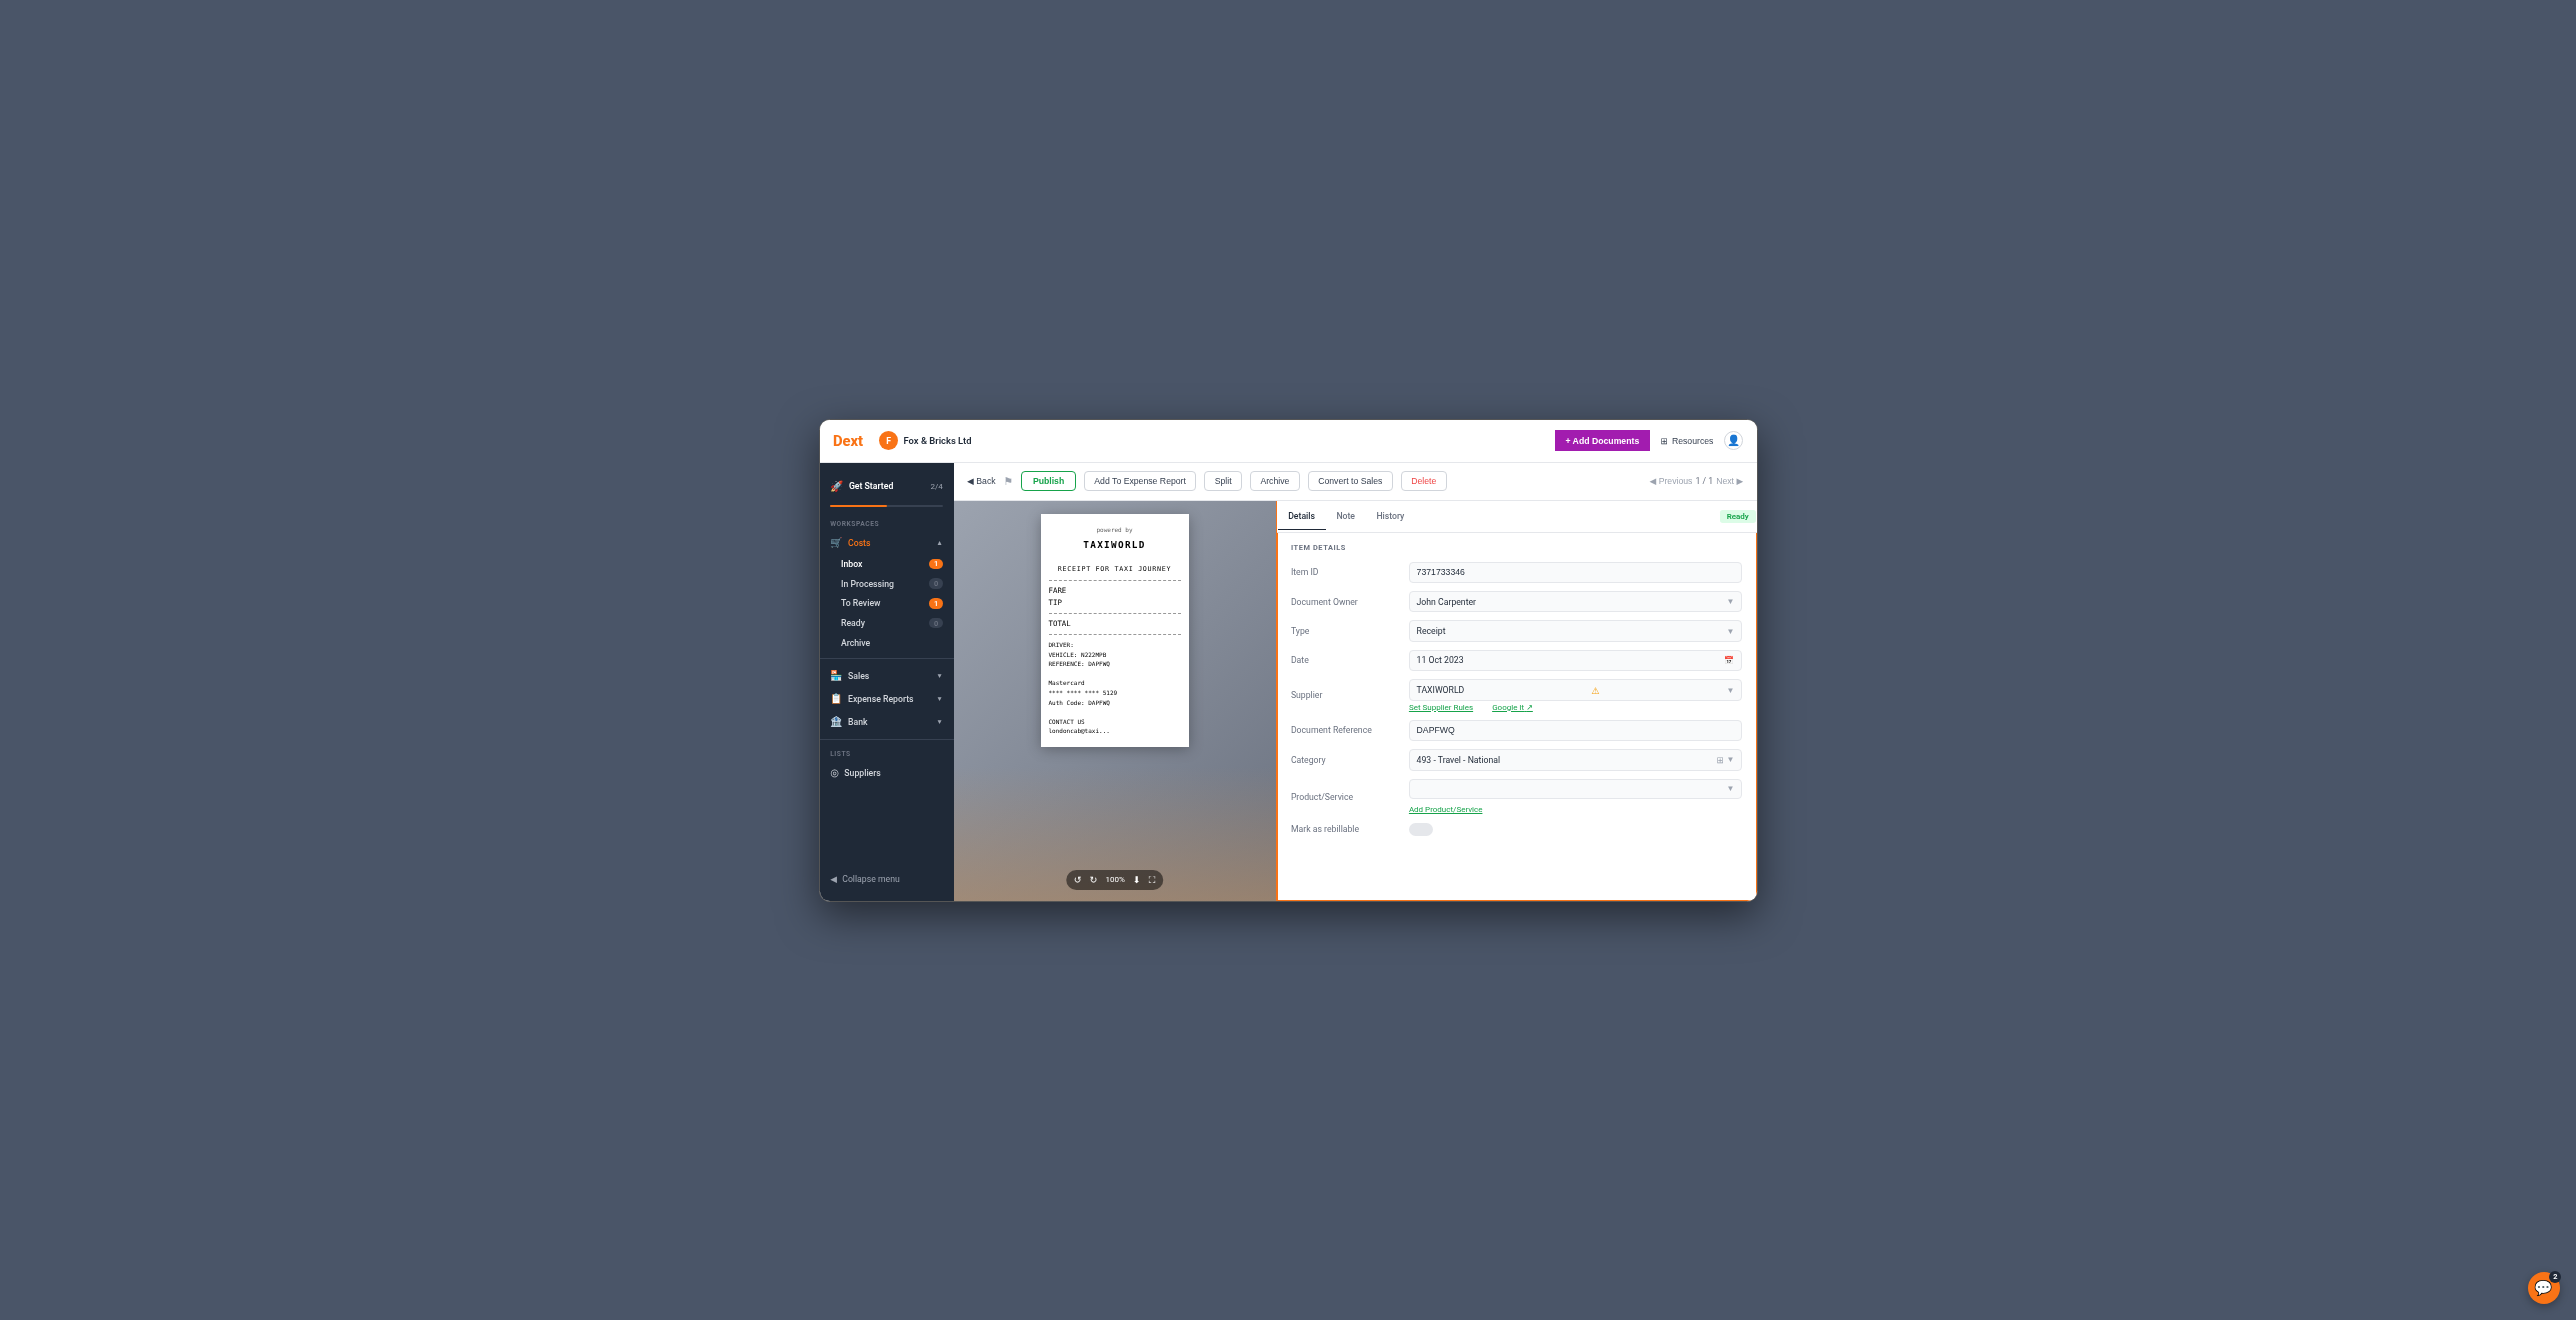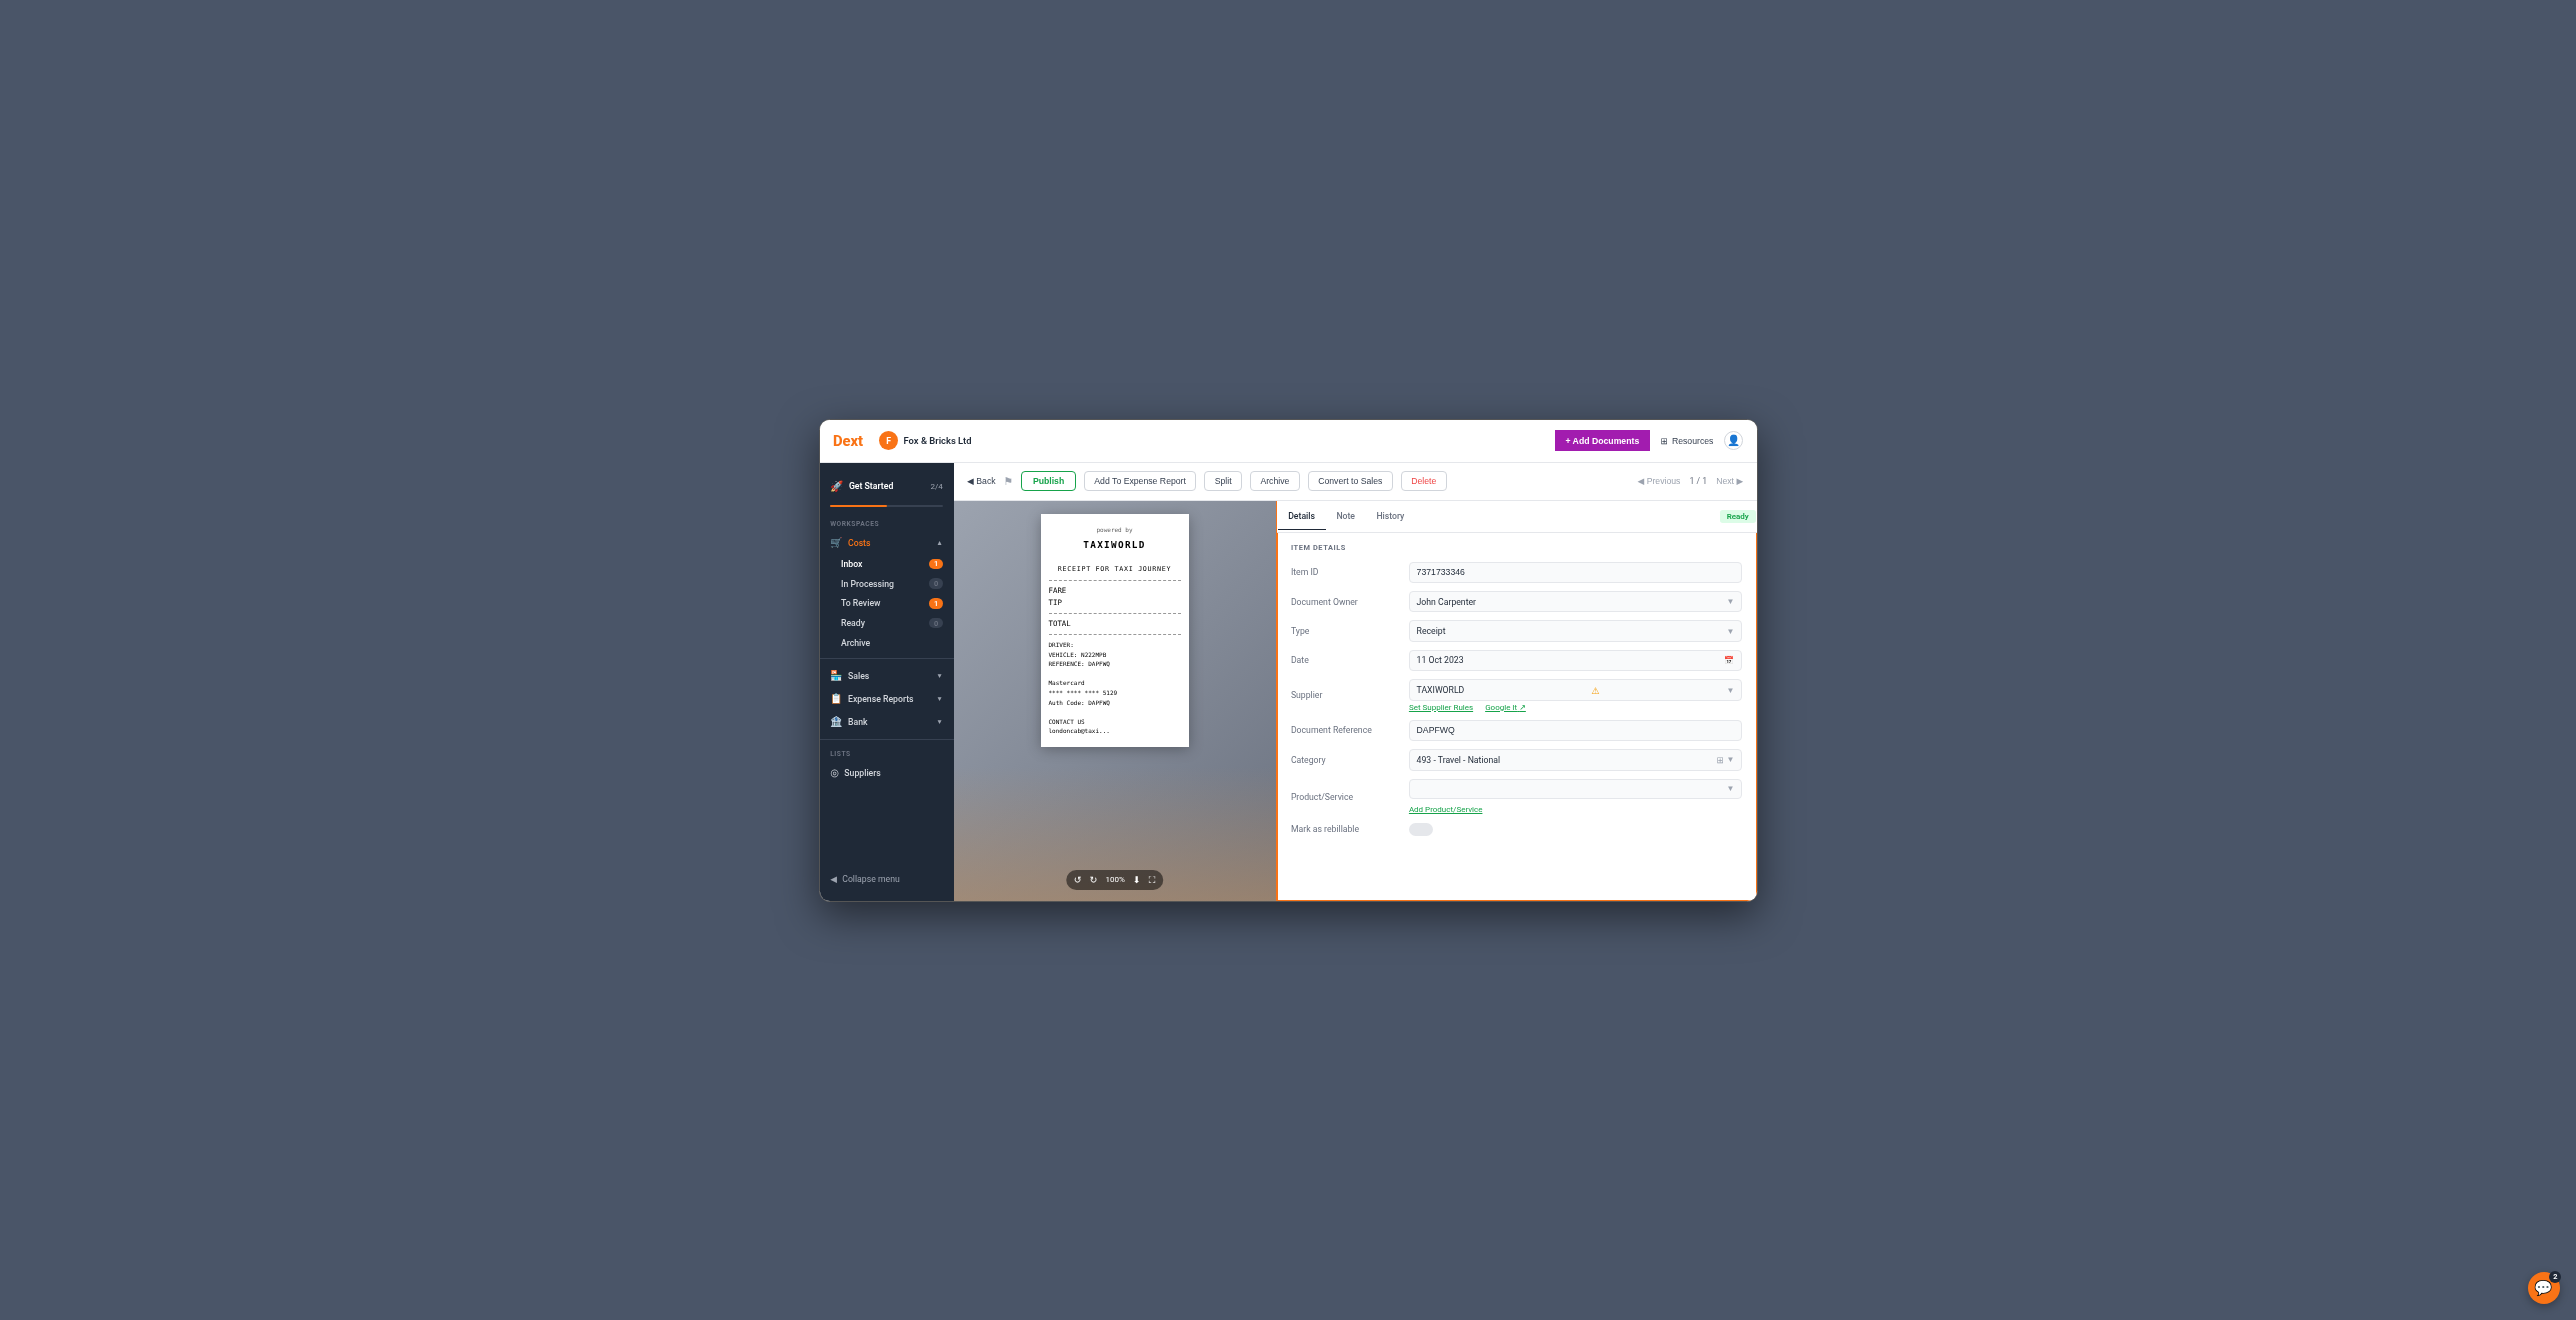--- a/index.html
+++ b/index.html
@@ -242,21 +242,21 @@
       padding: 4px 9.4px;
       border-radius: 4px;
       font-size: 8.7px;
       font-weight: 500;
       cursor: pointer;
     }
     .toolbar-nav {
       margin-left: auto;
       display: flex;
       align-items: flex-start;
-      gap: 9px;
+      gap: 3px;
       font-size: 8.7px;
       color: #6b7280;
     }
     .toolbar-nav button {
       background: none;
       border: none;
       cursor: pointer;
       color: #9ca3af;
       font-size: 8.7px;
     }
@@ -460,21 +460,21 @@
       align-items: center;
       justify-content: space-between;
     }
     .form-select-arrow { color: #9ca3af; font-size: 8px; }
     .supplier-row { display: flex; align-items: center; gap: 4px; }
     .supplier-warning { color: #f59e0b; font-size: 9.4px; }
     .supplier-links {
       font-size: 8px;
       color: #16a34a;
       display: flex;
-      gap: 12px;
+      gap: 19px;
       margin-top: 1.3px;
     }
     .supplier-link { cursor: pointer; text-decoration: underline; }
     .category-icons { color: #9ca3af; font-size: 8.7px; display: flex; gap: 2.7px; align-items: center; }
     
     .chat-button {
       position: fixed;
       bottom: 16px;
       right: 16px;
       width: 32px;

